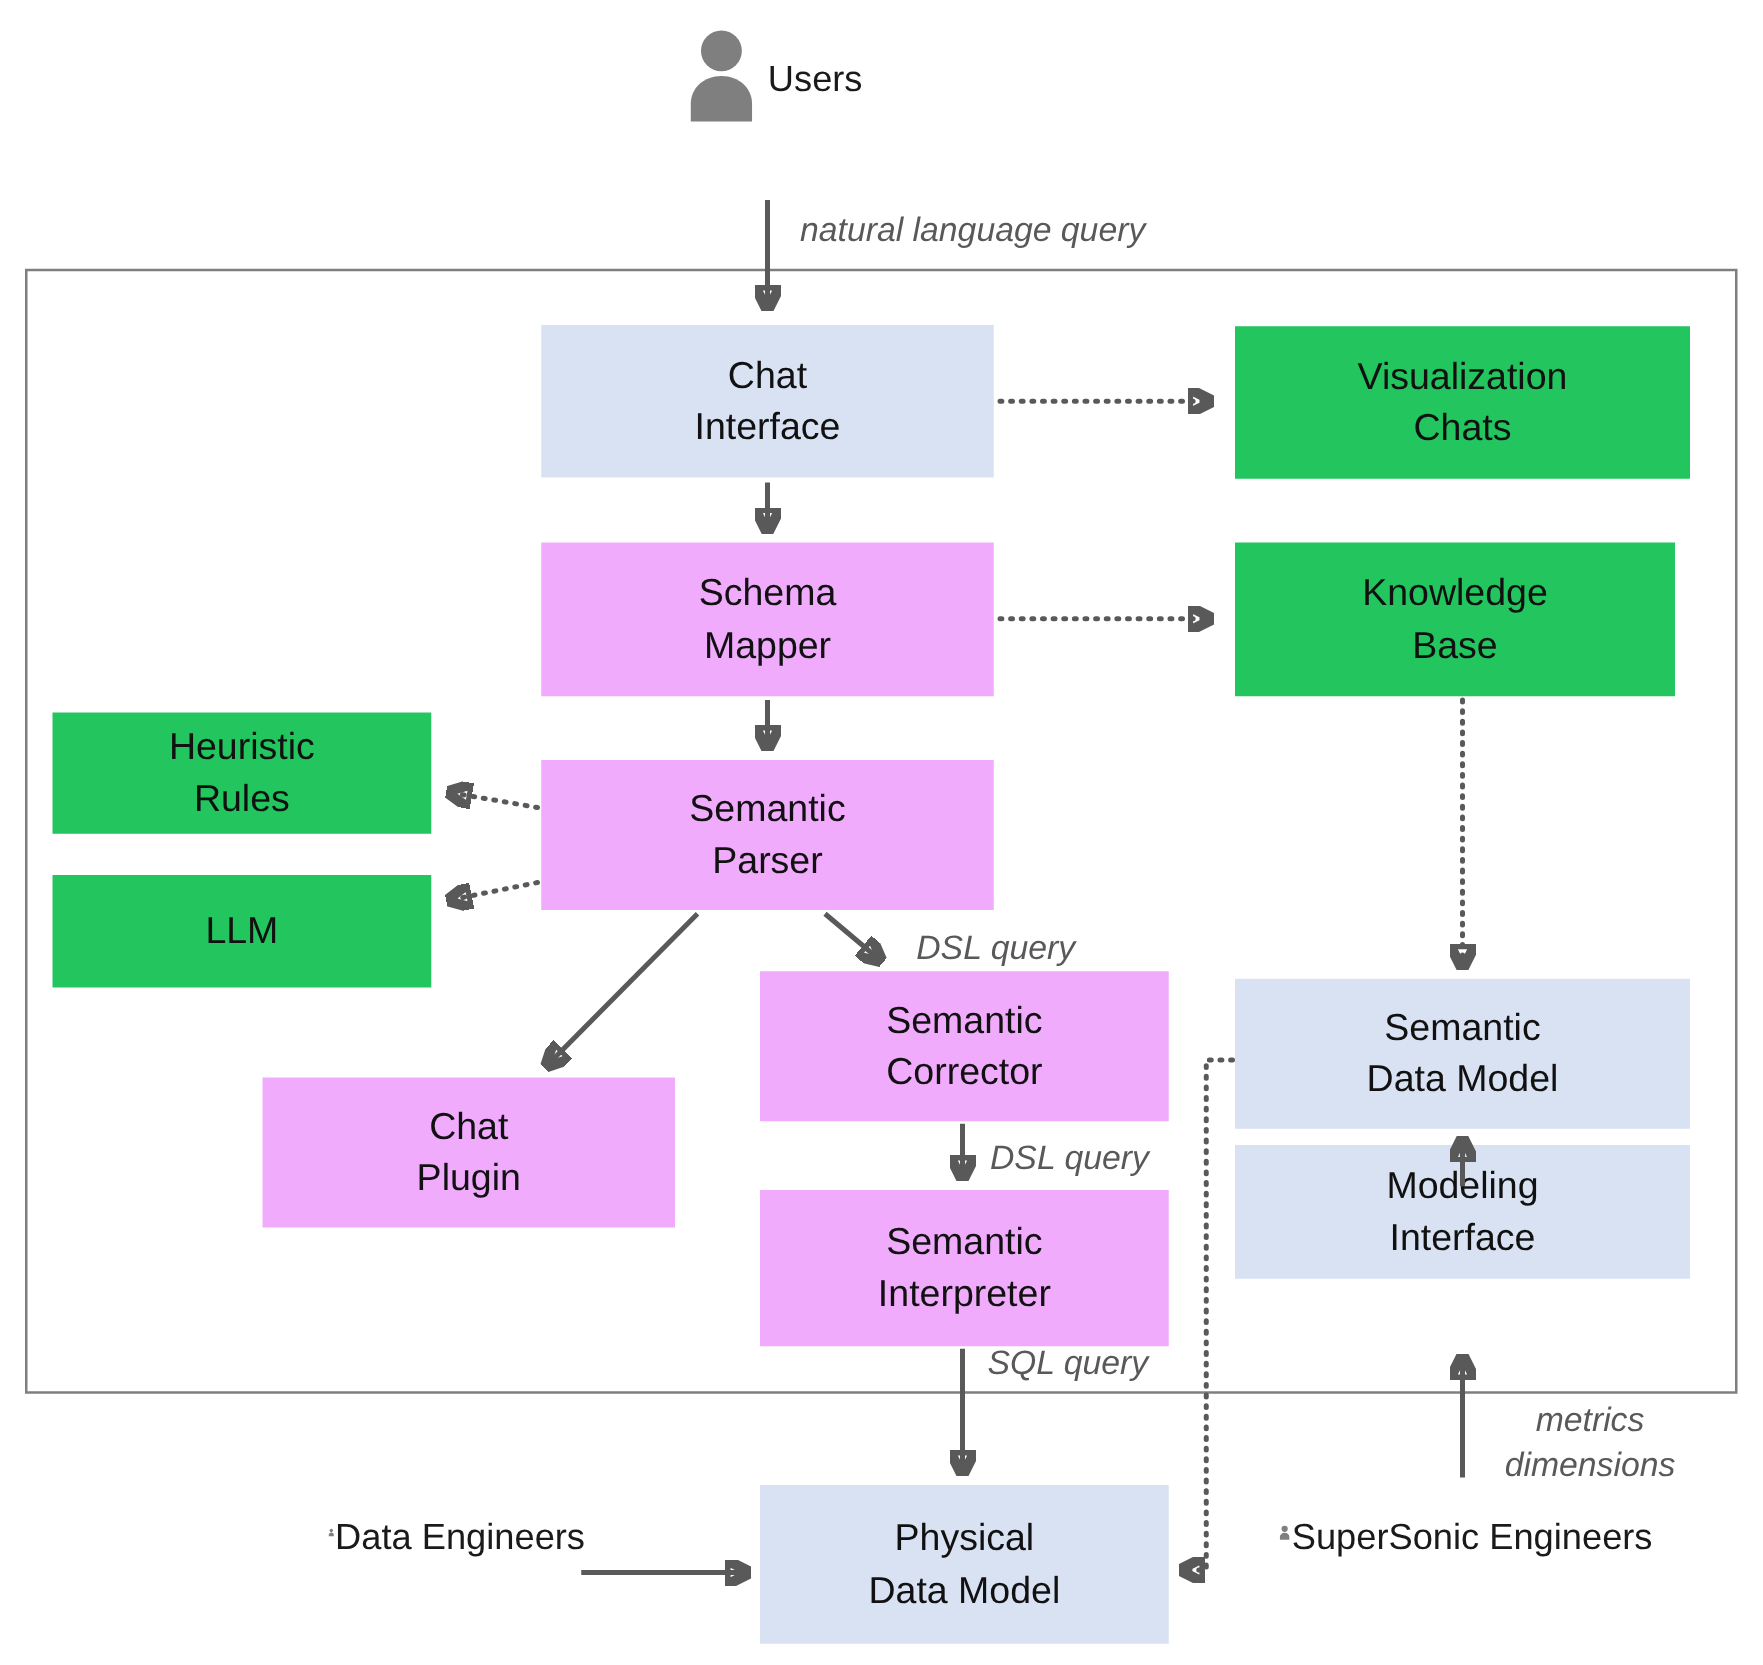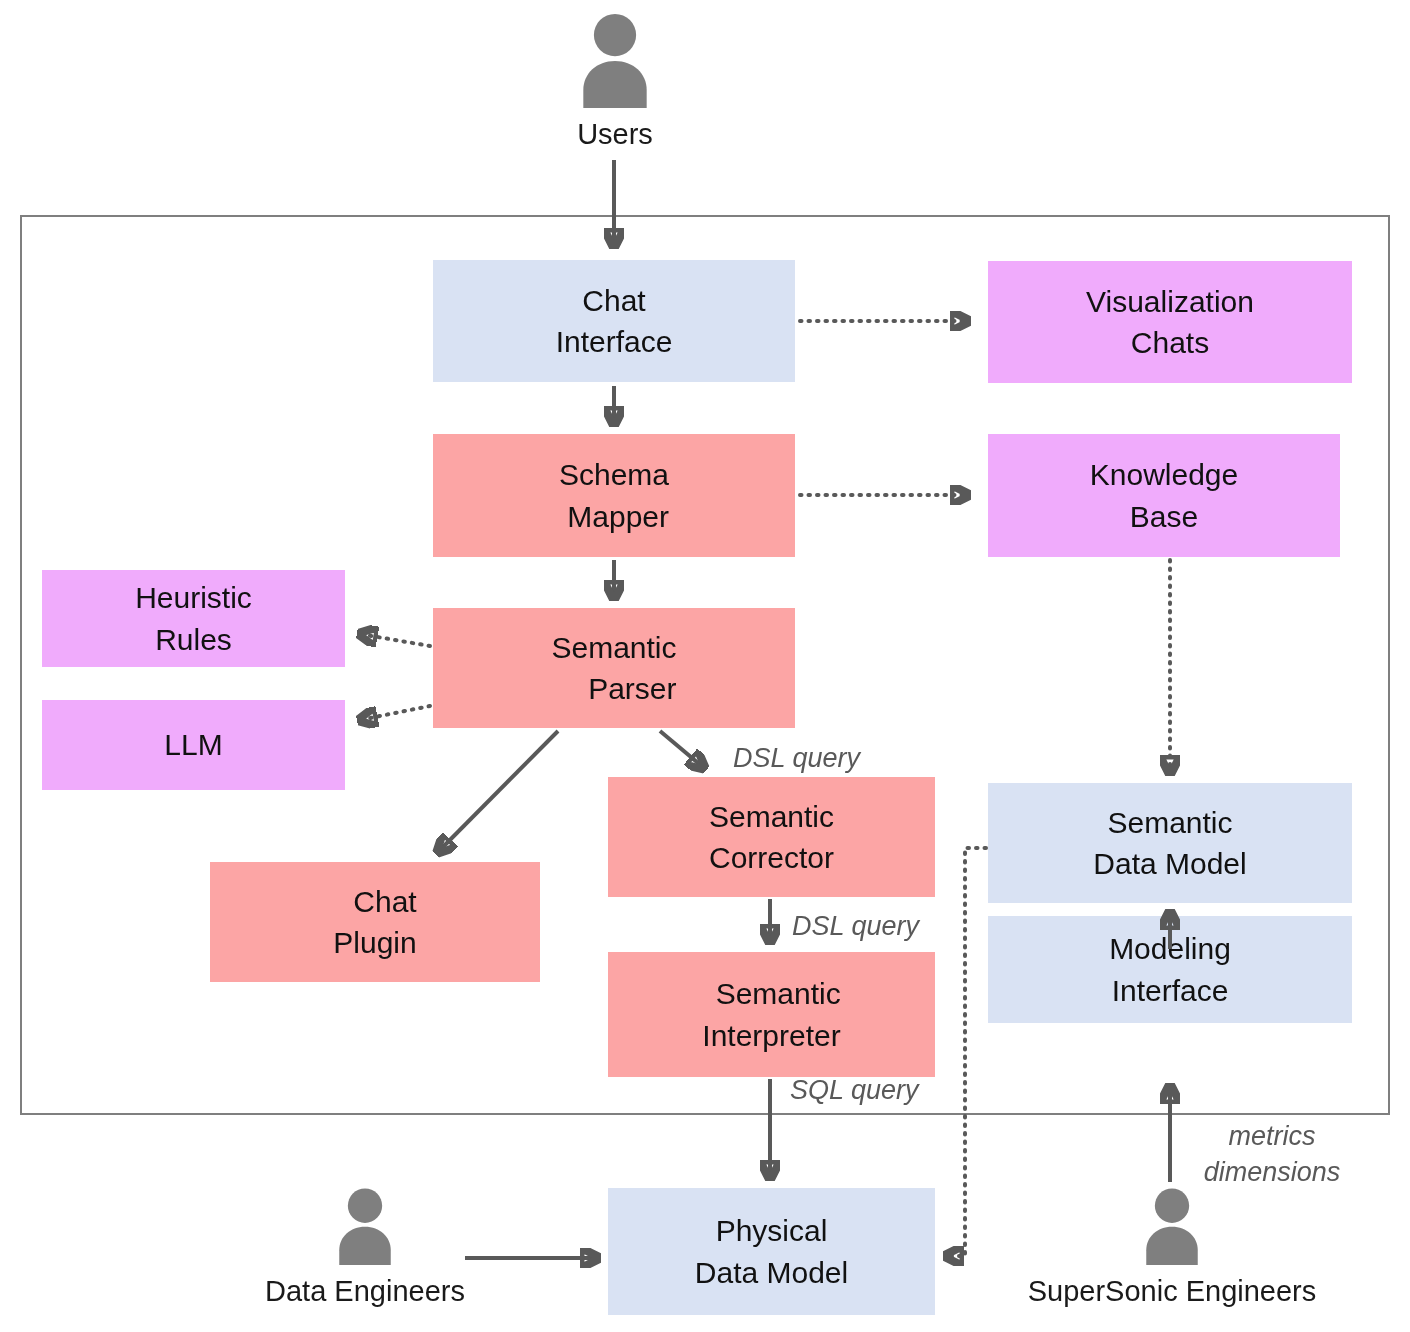--- a/index.html
+++ b/index.html
@@ -24,33 +24,33 @@
     white-space:pre-line;
   }
   .node{
     position:absolute;
     display:flex;align-items:center;justify-content:center;
     text-align:center;
     font-size:30px;line-height:1.38;color:#111111;
     white-space:pre-line;
   }
   .node.blue{background:#d9e2f3;}
-  .node.yellow{background:#fca5a5;text-align:right;}
-  .node.gray{background:#f0abfc;}
+  .node.yellow{background:#f0abfc;}
+  .node.gray{background:#22c55e;}
   .edge-label{
     position:absolute;
     font-style:italic;
     font-size:27px;line-height:1.35;
     color:#595959;
     white-space:pre-line;
   }
   .edge-label.center{text-align:center;}
   .actor{
     position:absolute;
-    display:flex;flex-direction:column;align-items:center;
+    display:flex;flex-direction:row;align-items:center;
   }
   .actor .person-icon{display:block;}
   .actor .actor-label{
     font-size:29px;color:#1a1a1a;margin-top:8px;white-space:nowrap;
     text-align:center;
   }
   #edges-svg{
     position:absolute;left:0;top:0;width:1410px;height:1332px;
     pointer-events:none;
   }
@@ -146,20 +146,21 @@
   </div>
 
   <div class="actor" style="left:1022px;top:1185px;width:300px">
     <svg class="person-icon" width="78" height="82" viewBox="0 0 100 100">
       <circle cx="50" cy="24" r="22" fill="#7f7f7f"></circle>
       <path d="M50 51 C31 51 17 64 17 81 L17 100 L83 100 L83 81 C83 64 69 51 50 51 Z" fill="#7f7f7f"></path>
     </svg>
     <div class="actor-label">SuperSonic Engineers</div>
   </div>
 
+  <div class="edge-label" style="left:640px;top:166px">natural language query</div>
   <div class="edge-label" style="left:733px;top:740px">DSL query</div>
   <div class="edge-label" style="left:792px;top:908px">DSL query</div>
   <div class="edge-label" style="left:790px;top:1072px">SQL query</div>
   <div class="edge-label center" style="left:1192px;top:1118px;width:160px">metrics
 dimensions</div>
 
   <svg id="edges-svg">
     <defs>
       <marker id="arw" viewBox="0 0 10 10" refX="8.5" refY="5" markerWidth="5.2" markerHeight="5.2" orient="auto-start-reverse">
         <path d="M0,0 L10,5 L0,10 Z" fill="#595959" stroke="none"></path>

